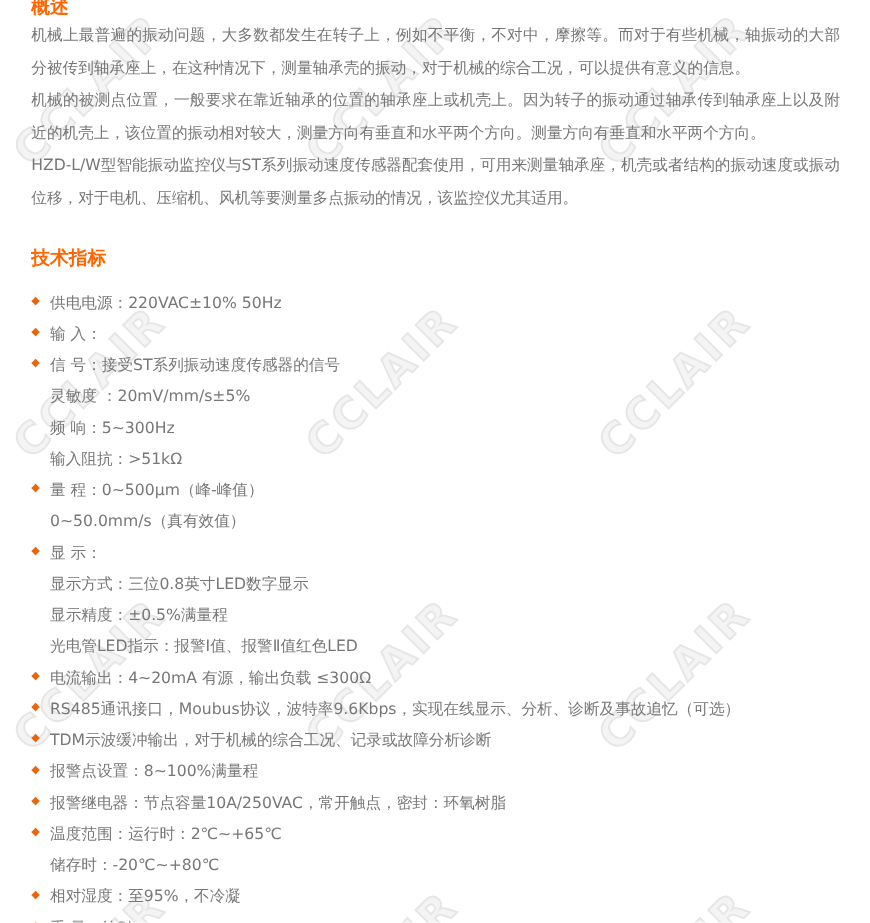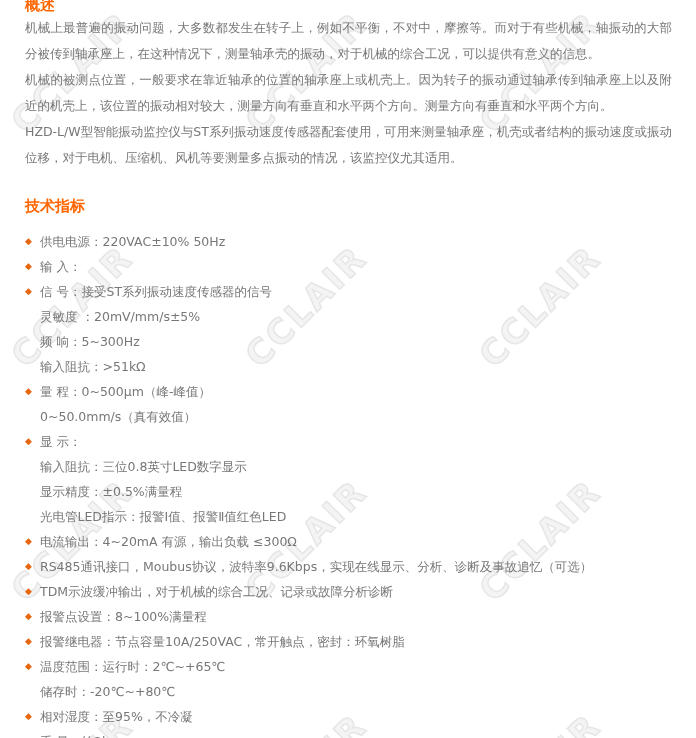--- a/index.html
+++ b/index.html
@@ -104,21 +104,21 @@
   <ul class="spec-list" id="spec-list">
       <li><span class="bullet">◆</span><span>供电电源：220VAC±10% 50Hz</span></li>
       <li><span class="bullet">◆</span><span>输 入：</span></li>
       <li><span class="bullet">◆</span><span>信 号：接受ST系列振动速度传感器的信号</span></li>
       <li><span>灵敏度 ：20mV/mm/s±5%</span></li>
       <li><span>频 响：5~300Hz</span></li>
       <li><span>输入阻抗：&gt;51kΩ</span></li>
       <li><span class="bullet">◆</span><span>量 程：0~500μm（峰-峰值）</span></li>
       <li><span>0~50.0mm/s（真有效值）</span></li>
       <li><span class="bullet">◆</span><span>显 示：</span></li>
-      <li><span>输入阻抗：三位0.8英寸LED数字显示</span></li>
+      <li><span>显示方式：三位0.8英寸LED数字显示</span></li>
       <li><span>显示精度：±0.5%满量程</span></li>
       <li><span>光电管LED指示：报警Ⅰ值、报警Ⅱ值红色LED</span></li>
       <li><span class="bullet">◆</span><span>电流输出：4~20mA 有源，输出负载 ≤300Ω</span></li>
       <li><span class="bullet">◆</span><span>RS485通讯接口，Moubus协议，波特率9.6Kbps，实现在线显示、分析、诊断及事故追忆（可选）</span></li>
       <li><span class="bullet">◆</span><span>TDM示波缓冲输出，对于机械的综合工况、记录或故障分析诊断</span></li>
       <li><span class="bullet">◆</span><span>报警点设置：8~100%满量程</span></li>
       <li><span class="bullet">◆</span><span>报警继电器：节点容量10A/250VAC，常开触点，密封：环氧树脂</span></li>
       <li><span class="bullet">◆</span><span>温度范围：运行时：2℃~+65℃</span></li>
       <li><span>储存时：-20℃~+80℃</span></li>
       <li><span class="bullet">◆</span><span>相对湿度：至95%，不冷凝</span></li>

